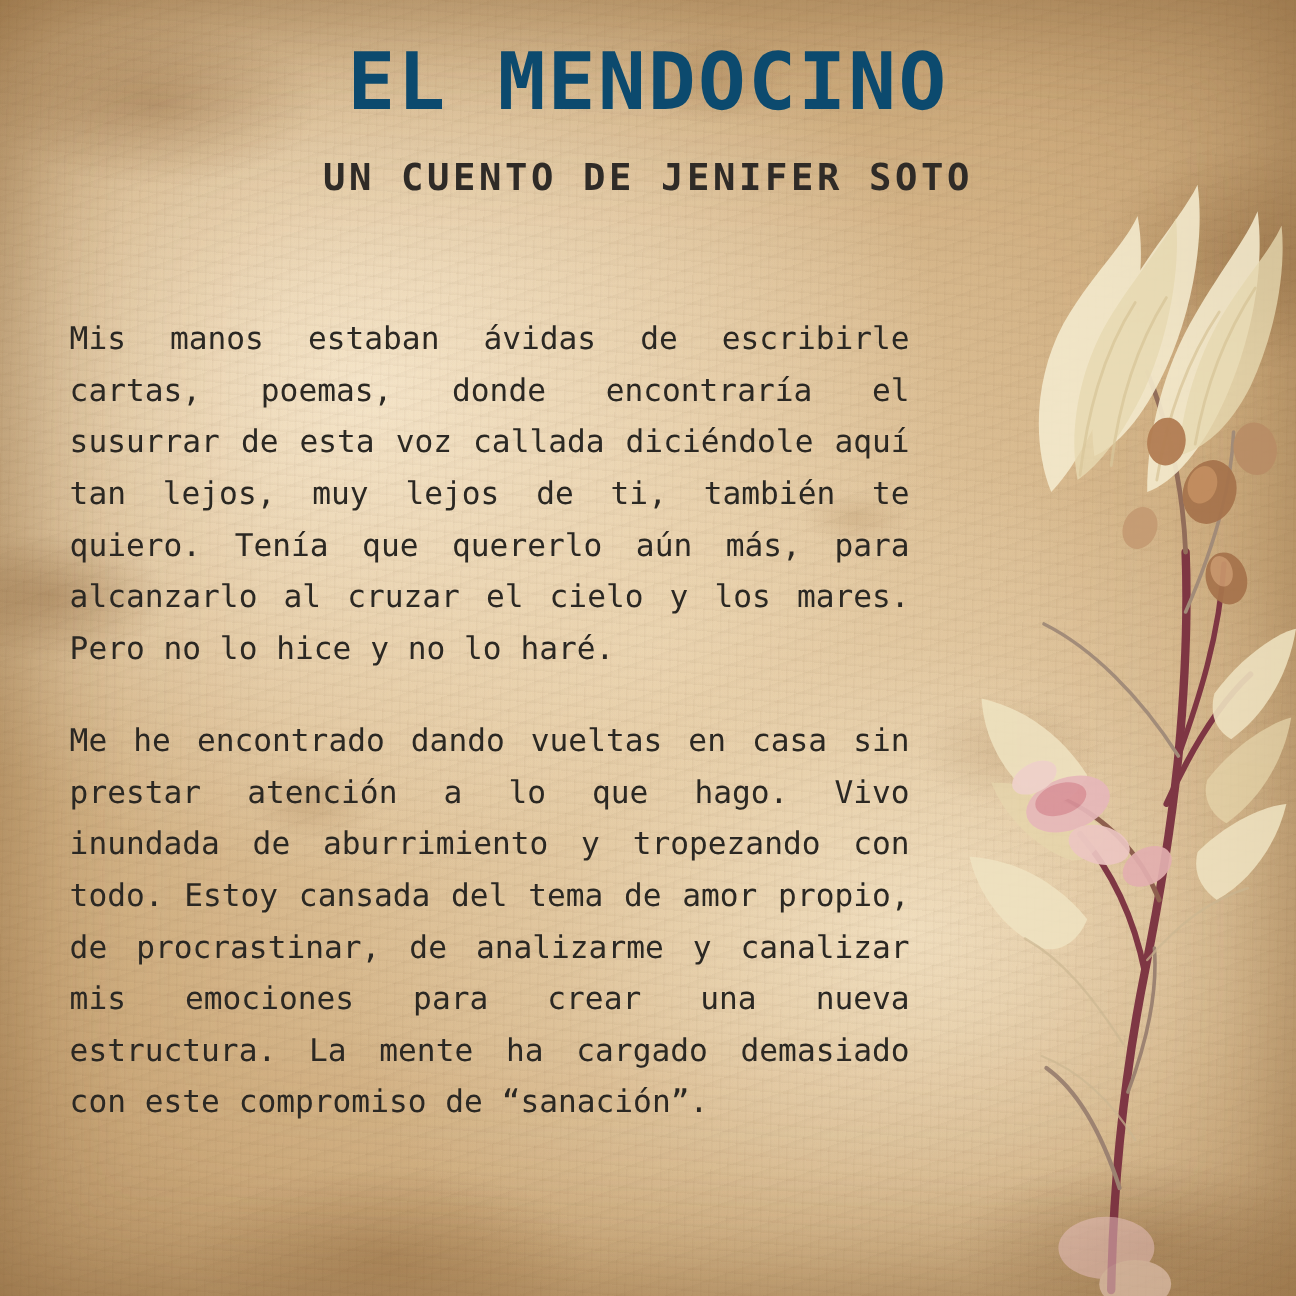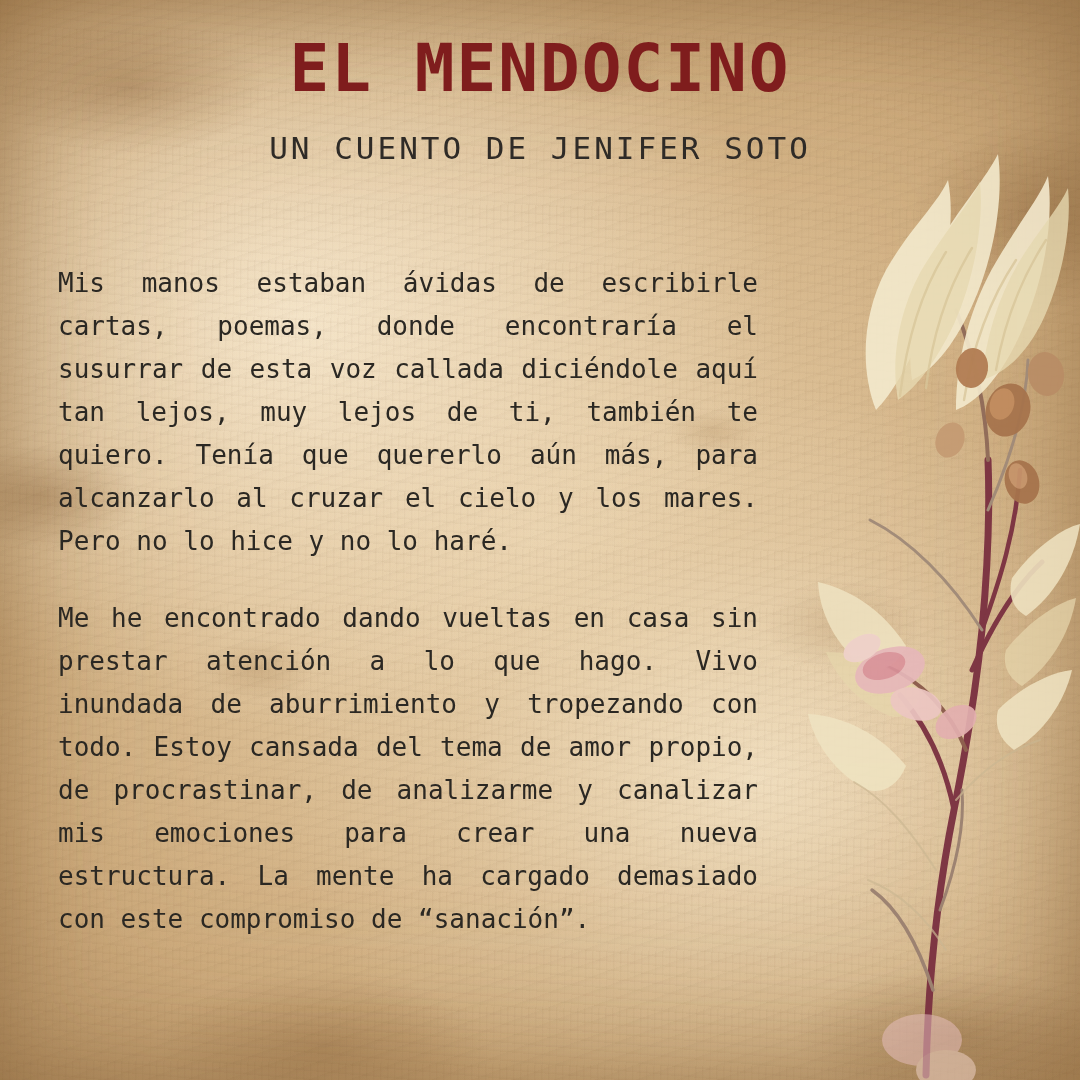--- a/index.html
+++ b/index.html
@@ -67,30 +67,30 @@
   .title {
     position: absolute;
     top: 30px;
     left: 0;
     width: 1080px;
     text-align: center;
     font-family: "DejaVu Sans Mono", monospace;
     font-weight: 700;
     font-size: 66px;
     letter-spacing: 2px;
-    color: #7f1d1d;
+    color: #0c4a6e;
   }
   .subtitle {
     position: absolute;
     top: 130px;
     left: 0;
     width: 1080px;
     text-align: center;
     font-family: "DejaVu Sans Mono", monospace;
-    font-weight: 400;
+    font-weight: 700;
     font-size: 31px;
     letter-spacing: 3px;
     color: #2f2b27;
   }
   .body-text {
     position: absolute;
     top: 262px;
     left: 58px;
     width: 700px;
     color: #2b2823;

